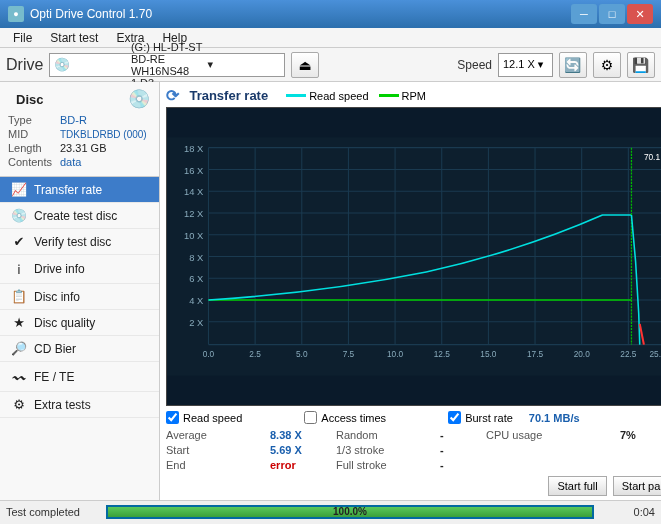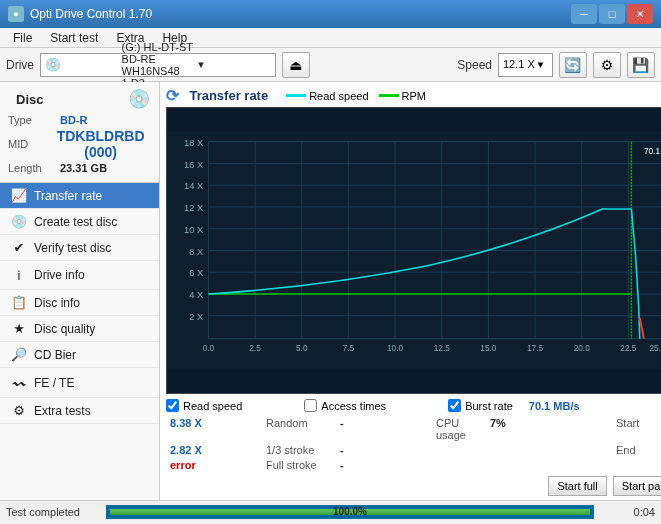--- a/index.html
+++ b/index.html
@@ -45,21 +45,21 @@
     
     .toolbar {
       background: #f5f5f5;
       border-bottom: 1px solid #ccc;
       height: 34px;
       display: flex;
       align-items: center;
       padding: 2px 6px;
       gap: 6px;
     }
-    .toolbar-label { font-size: 12px; font-weight: 500; color: #333; }
+    .toolbar-label { font-size: 16px; font-weight: 500; color: #333; }
     .drive-select {
       display: flex;
       align-items: center;
       background: white;
       border: 1px solid #999;
       height: 24px;
       padding: 0 4px;
       gap: 4px;
       cursor: pointer;
       min-width: 220px;
@@ -103,21 +103,21 @@
     }
     .disc-header {
       display: flex; align-items: center; justify-content: space-between;
       margin-bottom: 4px;
       margin-left: 8px;
     }
     .disc-title { font-size: 13px; font-weight: 600; color: #222; }
     .disc-icon { font-size: 18px; cursor: pointer; }
     .disc-row { display: flex; align-items: center; margin-bottom: 2px; }
     .disc-key { font-size: 11px; color: #555; width: 52px; }
-    .disc-val { font-size: 11px; color: #1a5fad; font-weight: 700; }
+    .disc-val { font-size: 11px; color: #1a5fad; font-weight: 400; }
     .disc-val.black { color: #222; }
     .label-input {
       border: 1px solid #aaa; height: 18px; font-size: 11px;
       padding: 0 3px; width: 72px;
     }
     .label-btn {
       width: 20px; height: 18px; border: 1px solid #aaa;
       background: linear-gradient(to bottom, #fff, #e0e0e0);
       cursor: pointer; font-size: 11px; margin-left: 2px;
       display: flex; align-items: center; justify-content: center;
@@ -206,21 +206,21 @@
       display: flex;
       align-items: center;
       padding: 0 6px;
       gap: 26px;
     }
     .status-text { font-size: 11px; color: #333; }
     .progress-bar-bg {
       flex: 1;
       height: 14px;
       background: #ddd;
-      border: 4px solid #0369a1;
+      border: 2px solid #0369a1;
       position: relative;
     }
     .progress-bar-fill {
       height: 100%;
       background: linear-gradient(to bottom, #5bc85b, #3aa03a);
     }
     .progress-text {
       position: absolute;
       top: 0; left: 0; right: 0; bottom: 0;
       display: flex; align-items: center; justify-content: center;
@@ -275,25 +275,29 @@
       <div class="disc-header">
         <span class="disc-title">Disc</span>
         <span class="disc-icon">💿</span>
       </div>
       <div class="disc-row">
         <span class="disc-key">Type</span>
         <span class="disc-val">BD-R</span>
       </div>
       <div class="disc-row">
         <span class="disc-key">MID</span>
-        <span class="disc-val" style="font-size:14px;text-align:center;">TDKBLDRBD (000)</span>
+        <span class="disc-val" style="font-size:10px;">TDKBLDRBD (000)</span>
       </div>
       <div class="disc-row">
         <span class="disc-key">Length</span>
         <span class="disc-val black">23.31 GB</span>
+      </div>
+      <div class="disc-row">
+        <span class="disc-key">Contents</span>
+        <span class="disc-val">data</span>
       </div>
     </div>
 
     <div class="nav-list">
     <div class="nav-item active">
           <span class="nav-icon">📈</span>
           <span>Transfer rate</span>
         </div>
         <div class="nav-item">
           <span class="nav-icon">💿</span>
@@ -421,28 +425,29 @@
       </div>
       <div style="width:30px;"></div>
       <div class="cb-item">
         <input type="checkbox" checked="" style="">
         <span>Burst rate</span>
       </div>
       <span style="font-size:11px; color:#1a5fad; font-weight:600;">70.1 MB/s</span>
     </div>
 
     <div class="stats-table">
+      <span class="stat-key">Average</span>
       <span class="stat-val">8.38 X</span>
       <span class="stat-key">Random</span>
       <span class="stat-val black">-</span>
       <span class="stat-key">CPU usage</span>
       <span class="stat-val black">7%</span>
 
       <span class="stat-key">Start</span>
-      <span class="stat-val">2.82 X</span>
+      <span class="stat-val">5.69 X</span>
       <span class="stat-key">1/3 stroke</span>
       <span class="stat-val black">-</span>
       <span class="stat-key"></span>
       <span class="stat-val"></span>
 
       <span class="stat-key">End</span>
       <span class="stat-val error">error</span>
       <span class="stat-key">Full stroke</span>
       <span class="stat-val black">-</span>
       <span class="stat-key"></span>

